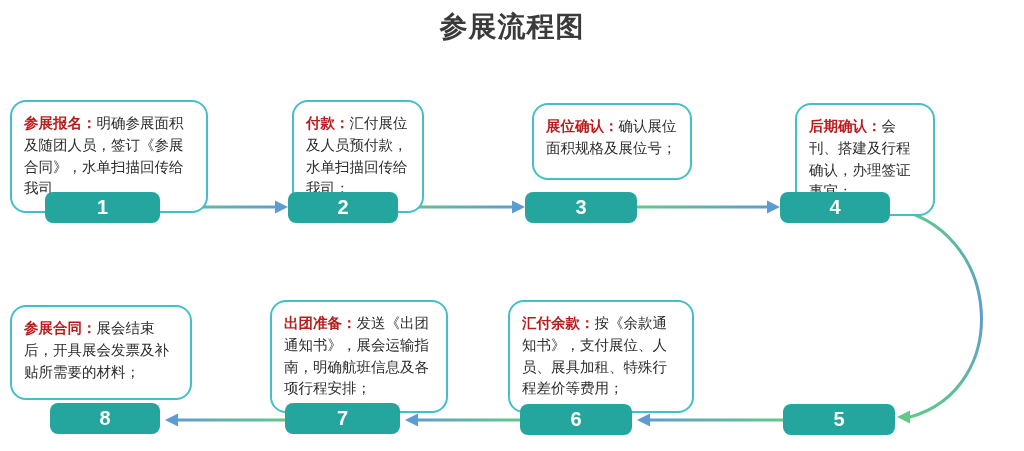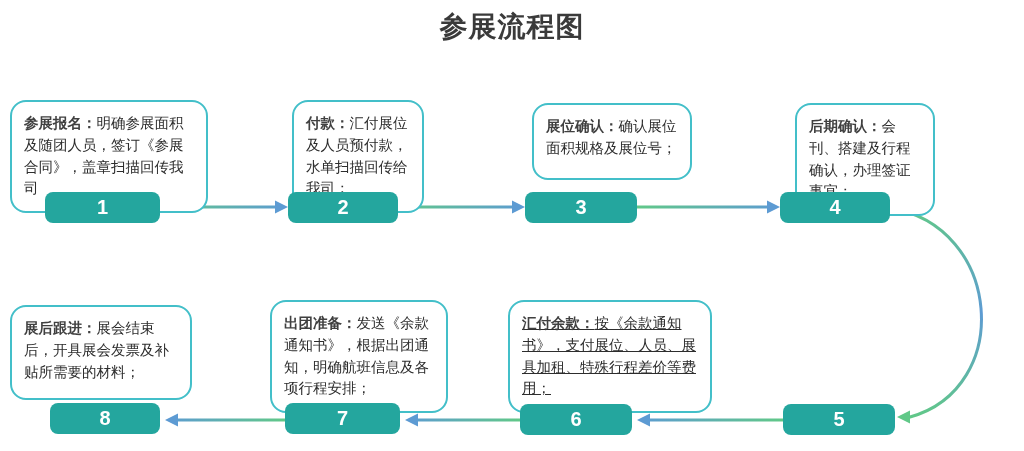--- a/index.html
+++ b/index.html
@@ -29,21 +29,21 @@
     position:absolute;
     background:#ffffff;
     border:2px solid #43bfc9;
     border-radius:16px;
     padding:11px 12px;
     font-size:14.5px;
     line-height:1.5;
     color:#2d2d2d;
     z-index:2;
   }
-  .card b { color:#404040; }
+  .card b { color:#b91c1c; }
   .bar {
     position:absolute;
     height:31px;
     background:#24a69e;
     border-radius:8px;
     color:#ffffff;
     font-size:20px;
     font-weight:bold;
     text-align:center;
     line-height:31px;
@@ -54,21 +54,21 @@
   .bar-1  { left:45px;  top:192px; width:115px; }
   .card-2 { left:292px; top:100px; width:132px; min-height:86px; }
   .bar-2  { left:288px; top:192px; width:110px; }
   .card-3 { left:532px; top:103px; width:160px; min-height:77px; }
   .bar-3  { left:525px; top:192px; width:112px; }
   .card-4 { left:795px; top:103px; width:140px; min-height:87px; }
   .bar-4  { left:780px; top:192px; width:110px; }
   
   .card-5 { left:750px; top:303px; width:188px; min-height:100px; }
   .bar-5  { left:783px; top:404px; width:112px; }
-  .card-6 { left:508px; top:300px; width:204px; min-height:103px;text-decoration:underline; }
+  .card-6 { left:508px; top:300px; width:186px; min-height:103px; }
   .bar-6  { left:520px; top:404px; width:112px; }
   .card-7 { left:270px; top:300px; width:178px; min-height:105px; }
   .bar-7  { left:285px; top:403px; width:115px; }
   .card-8 { left:10px;  top:305px; width:182px; min-height:95px; }
   .bar-8  { left:50px;  top:403px; width:110px; }
 </style>
 </head>
 <body>
 
 <div class="canvas">
@@ -138,21 +138,21 @@
       <polygon points="405,420 418,413.5 418,426.5" fill="#5d9bd3"></polygon>
     </g>
 
     <g>
       <path d="M285,420 L177,420" stroke="url(#g78)" stroke-width="3" fill="none" stroke-linecap="round"></path>
       <polygon points="165,420 178,413.5 178,426.5" fill="#5d9bd3"></polygon>
     </g>
   </svg>
 
   <div class="card card-1">
-    <b>参展报名：</b><span>明确参展面积及随团人员，签订《参展合同》，盖章扫描回传我司</span>
+    <b>参展报名：</b><span>明确参展面积及随团人员，签订《参展合同》，水单扫描回传给我司</span>
   </div>
   <div class="bar bar-1">1</div>
 
   <div class="card card-2">
     <b>付款：</b><span>汇付展位及人员预付款，水单扫描回传给我司；</span>
   </div>
   <div class="bar bar-2">2</div>
 
   <div class="card card-3">
     <b>展位确认：</b><span>确认展位面积规格及展位号；</span>
@@ -165,22 +165,22 @@
   <div class="bar bar-4">4</div>
 
   <div class="bar bar-5">5</div>
 
   <div class="card card-6">
     <b>汇付余款：</b><span>按《余款通知书》，支付展位、人员、展具加租、特殊行程差价等费用；</span>
   </div>
   <div class="bar bar-6">6</div>
 
   <div class="card card-7">
-    <b>出团准备：</b><span>发送《余款通知书》，根据出团通知，明确航班信息及各项行程安排；</span>
+    <b>出团准备：</b><span>发送《出团通知书》，展会运输指南，明确航班信息及各项行程安排；</span>
   </div>
   <div class="bar bar-7">7</div>
 
   <div class="card card-8">
-    <b>展后跟进：</b><span>展会结束后，开具展会发票及补贴所需要的材料；</span>
+    <b>参展合同：</b><span>展会结束后，开具展会发票及补贴所需要的材料；</span>
   </div>
   <div class="bar bar-8">8</div>
 
 </div>
 
 </body></html>

